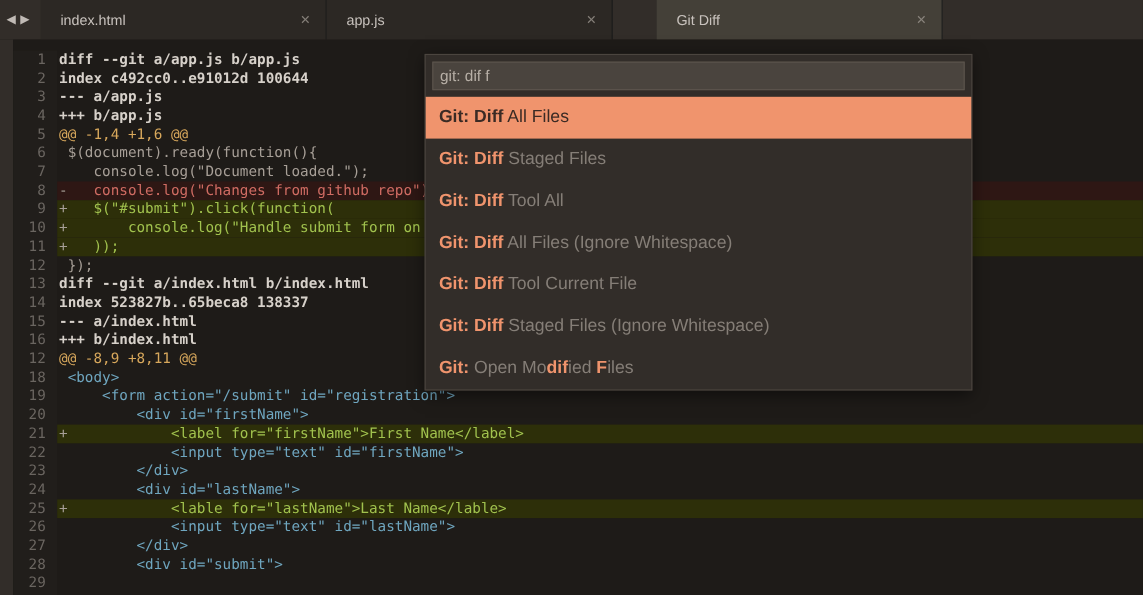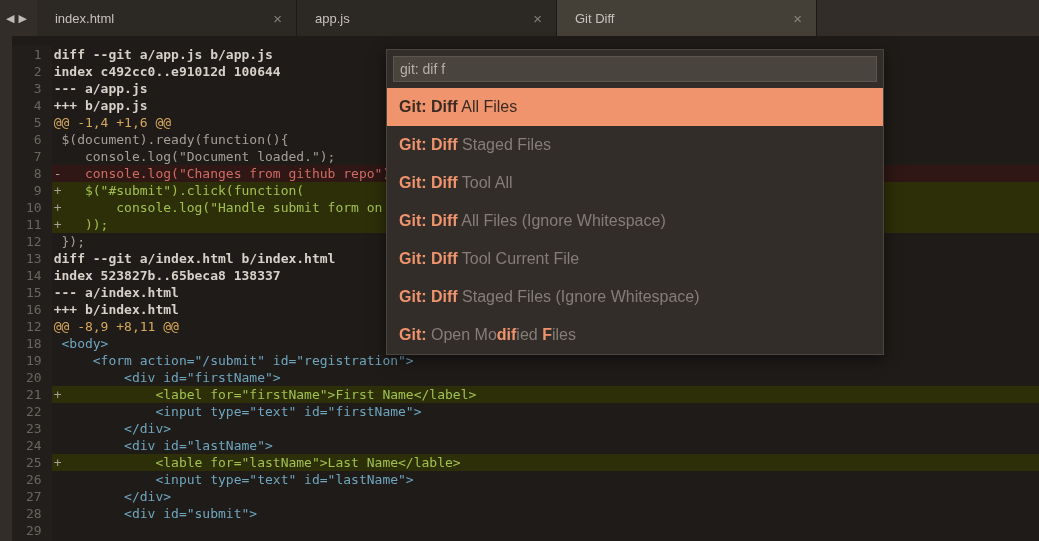--- a/index.html
+++ b/index.html
@@ -31,21 +31,21 @@
     display: flex;
     align-items: center;
     justify-content: space-between;
     width: 260px;
     padding: 0 14px 0 18px;
     color: #c8c2bd;
     background: #2c2824;
     border-right: 1px solid #1a1a1a;
     cursor: default;
   }
-  .tab.active { background: #444038; }
+  .tab.active { background: #444038; margin-left: 40px; }
   .tab .close { color: #9b958e; font-size: 15px; opacity: .8; }
 
   
   .workspace { display: flex; height: calc(541px - 36px); }
   .tree-gutter { width: 12px; background: #322d29; }
 
   
   .editor {
     flex: 1;
     background: #1e1b18;

